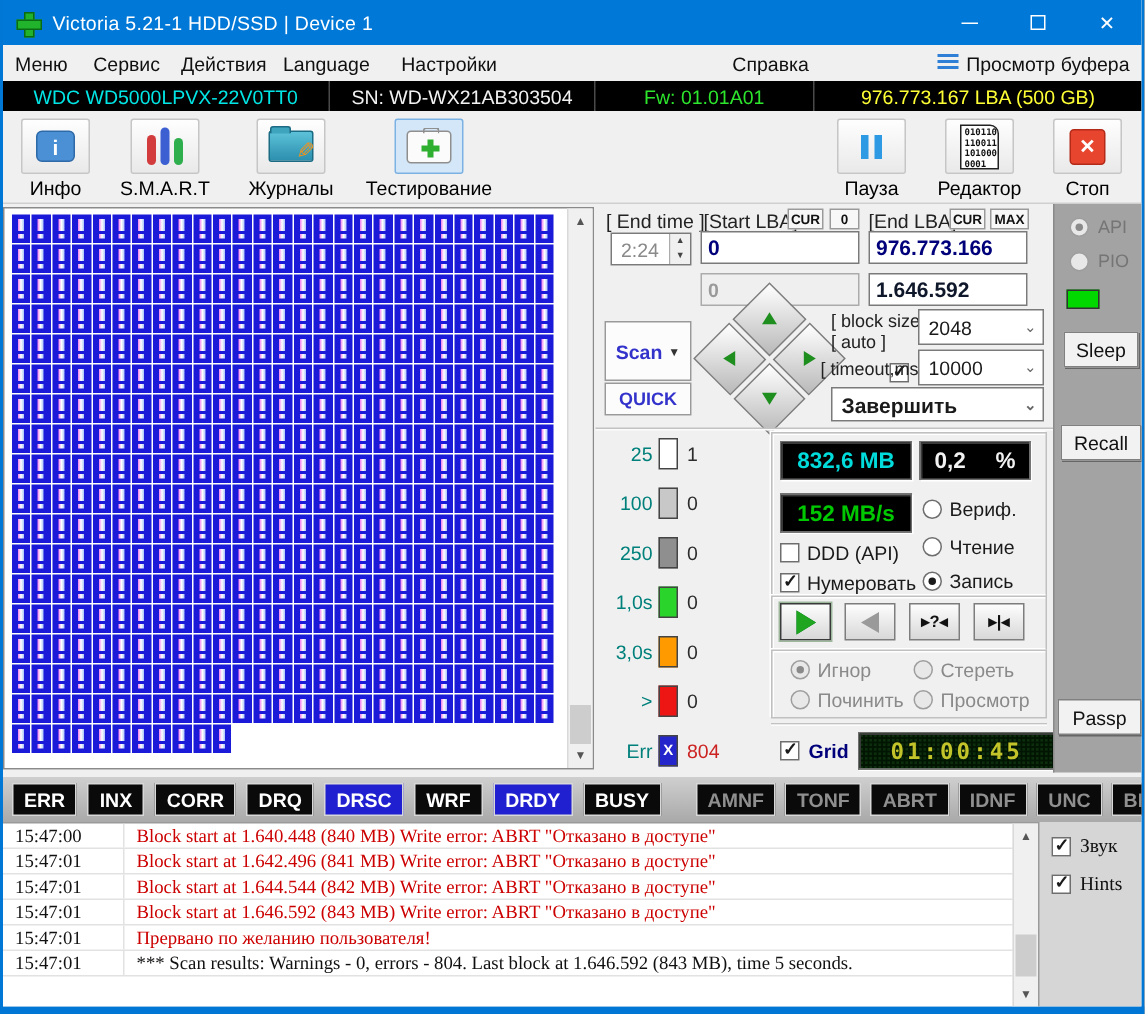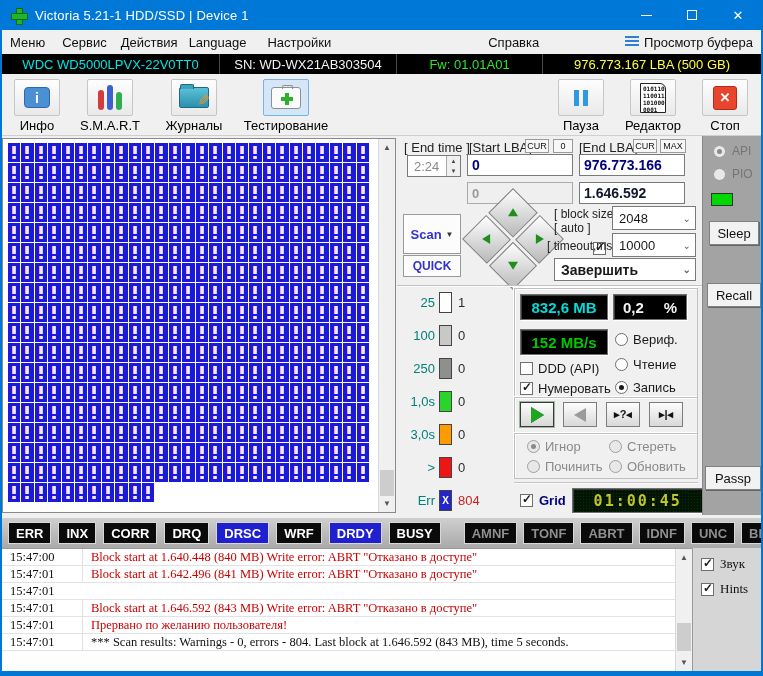--- a/index.html
+++ b/index.html
@@ -100,21 +100,21 @@
   .cp-abs { position:absolute; }
   .lbl { color:#222; }
   .ibox { border:1px solid #7a7a7a; background:#fff; font-weight:bold; display:flex; align-items:center; padding-left:4px; }
   .navy { color:#00007b; font-size:14px; }
   .red  { color:#0f172a; font-size:14px; }
   .dis  { background:#efefef; color:#9a9a9a; border-color:#ababab; font-size:13px; }
   .timebox { border:1px solid #7a7a7a; background:#fff; color:#8a8a8a; display:flex; align-items:center; padding-left:6px; position:relative; }
   .spinner { position:absolute; right:0; top:0; width:14px; height:100%; border-left:1px solid #ababab;
      display:flex; flex-direction:column; }
   .spin-btn { flex:1; background:#f0f0f0; font-size:6px; color:#444; display:flex; align-items:center; justify-content:center; }
-  .mini-btn { border:1px solid #9a9a9a; background:#f7f7f7; font-size:9px; font-weight:normal; color:#111;
+  .mini-btn { border:1px solid #9a9a9a; background:#f7f7f7; font-size:9px; font-weight:bold; color:#111;
      display:flex; align-items:center; justify-content:center; }
   .push-btn { border:1px solid #9a9a9a; background:#fcfcfc; display:flex; align-items:center; justify-content:center; gap:4px; }
   .blue-txt { color:#3333cc; font-weight:bold; }
   .dd-arrow { color:#333; font-size:8px; }
   .select { border:1px solid #7a7a7a; background:#fff; display:flex; align-items:center; padding:0 4px 0 6px; justify-content:space-between; }
   .chev { color:#666; font-size:10px; }
 
   .diamond { position:absolute; left:80px; top:67px; width:72px; height:72px; transform:rotate(45deg);
      display:grid; grid-template-columns:1fr 1fr; grid-template-rows:1fr 1fr; gap:3px; }
   .dbtn { background:linear-gradient(135deg,#ffffff,#b9b9b9); border:1px solid #7d7d7d;
@@ -923,21 +923,21 @@
       <div class="opt gray" style="left:212px;top:303px;">
         <span class="rb disabled"></span>
         <span>Стереть</span>
       </div>
       <div class="opt gray" style="left:130px;top:323px;">
         <span class="rb disabled"></span>
         <span>Починить</span>
       </div>
       <div class="opt gray" style="left:212px;top:323px;">
         <span class="rb disabled"></span>
-        <span>Обновить</span>
+        <span>Просмотр</span>
       </div>
 
       <div class="grid-row">
         <span class="cb checked"></span>
         <span class="grid-lbl">Grid</span>
         <span class="lcd lcd-timer" style="position:static;width:132px;height:25px;">01:00:45</span>
       </div>
     </div>
 
     <div class="side-strip">
@@ -986,20 +986,21 @@
           <div class="log-row err">
             <span class="log-time">15:47:00</span>
             <span class="log-msg">Block start at 1.640.448 (840 MB) Write error: ABRT "Отказано в доступе"</span>
           </div>
           <div class="log-row err">
             <span class="log-time">15:47:01</span>
             <span class="log-msg">Block start at 1.642.496 (841 MB) Write error: ABRT "Отказано в доступе"</span>
           </div>
           <div class="log-row err">
             <span class="log-time">15:47:01</span>
+            <span class="log-msg">Block start at 1.644.544 (842 MB) Write error: ABRT "Отказано в доступе"</span>
           </div>
           <div class="log-row err">
             <span class="log-time">15:47:01</span>
             <span class="log-msg">Block start at 1.646.592 (843 MB) Write error: ABRT "Отказано в доступе"</span>
           </div>
           <div class="log-row err">
             <span class="log-time">15:47:01</span>
             <span class="log-msg">Прервано по желанию пользователя!</span>
           </div>
           <div class="log-row">

